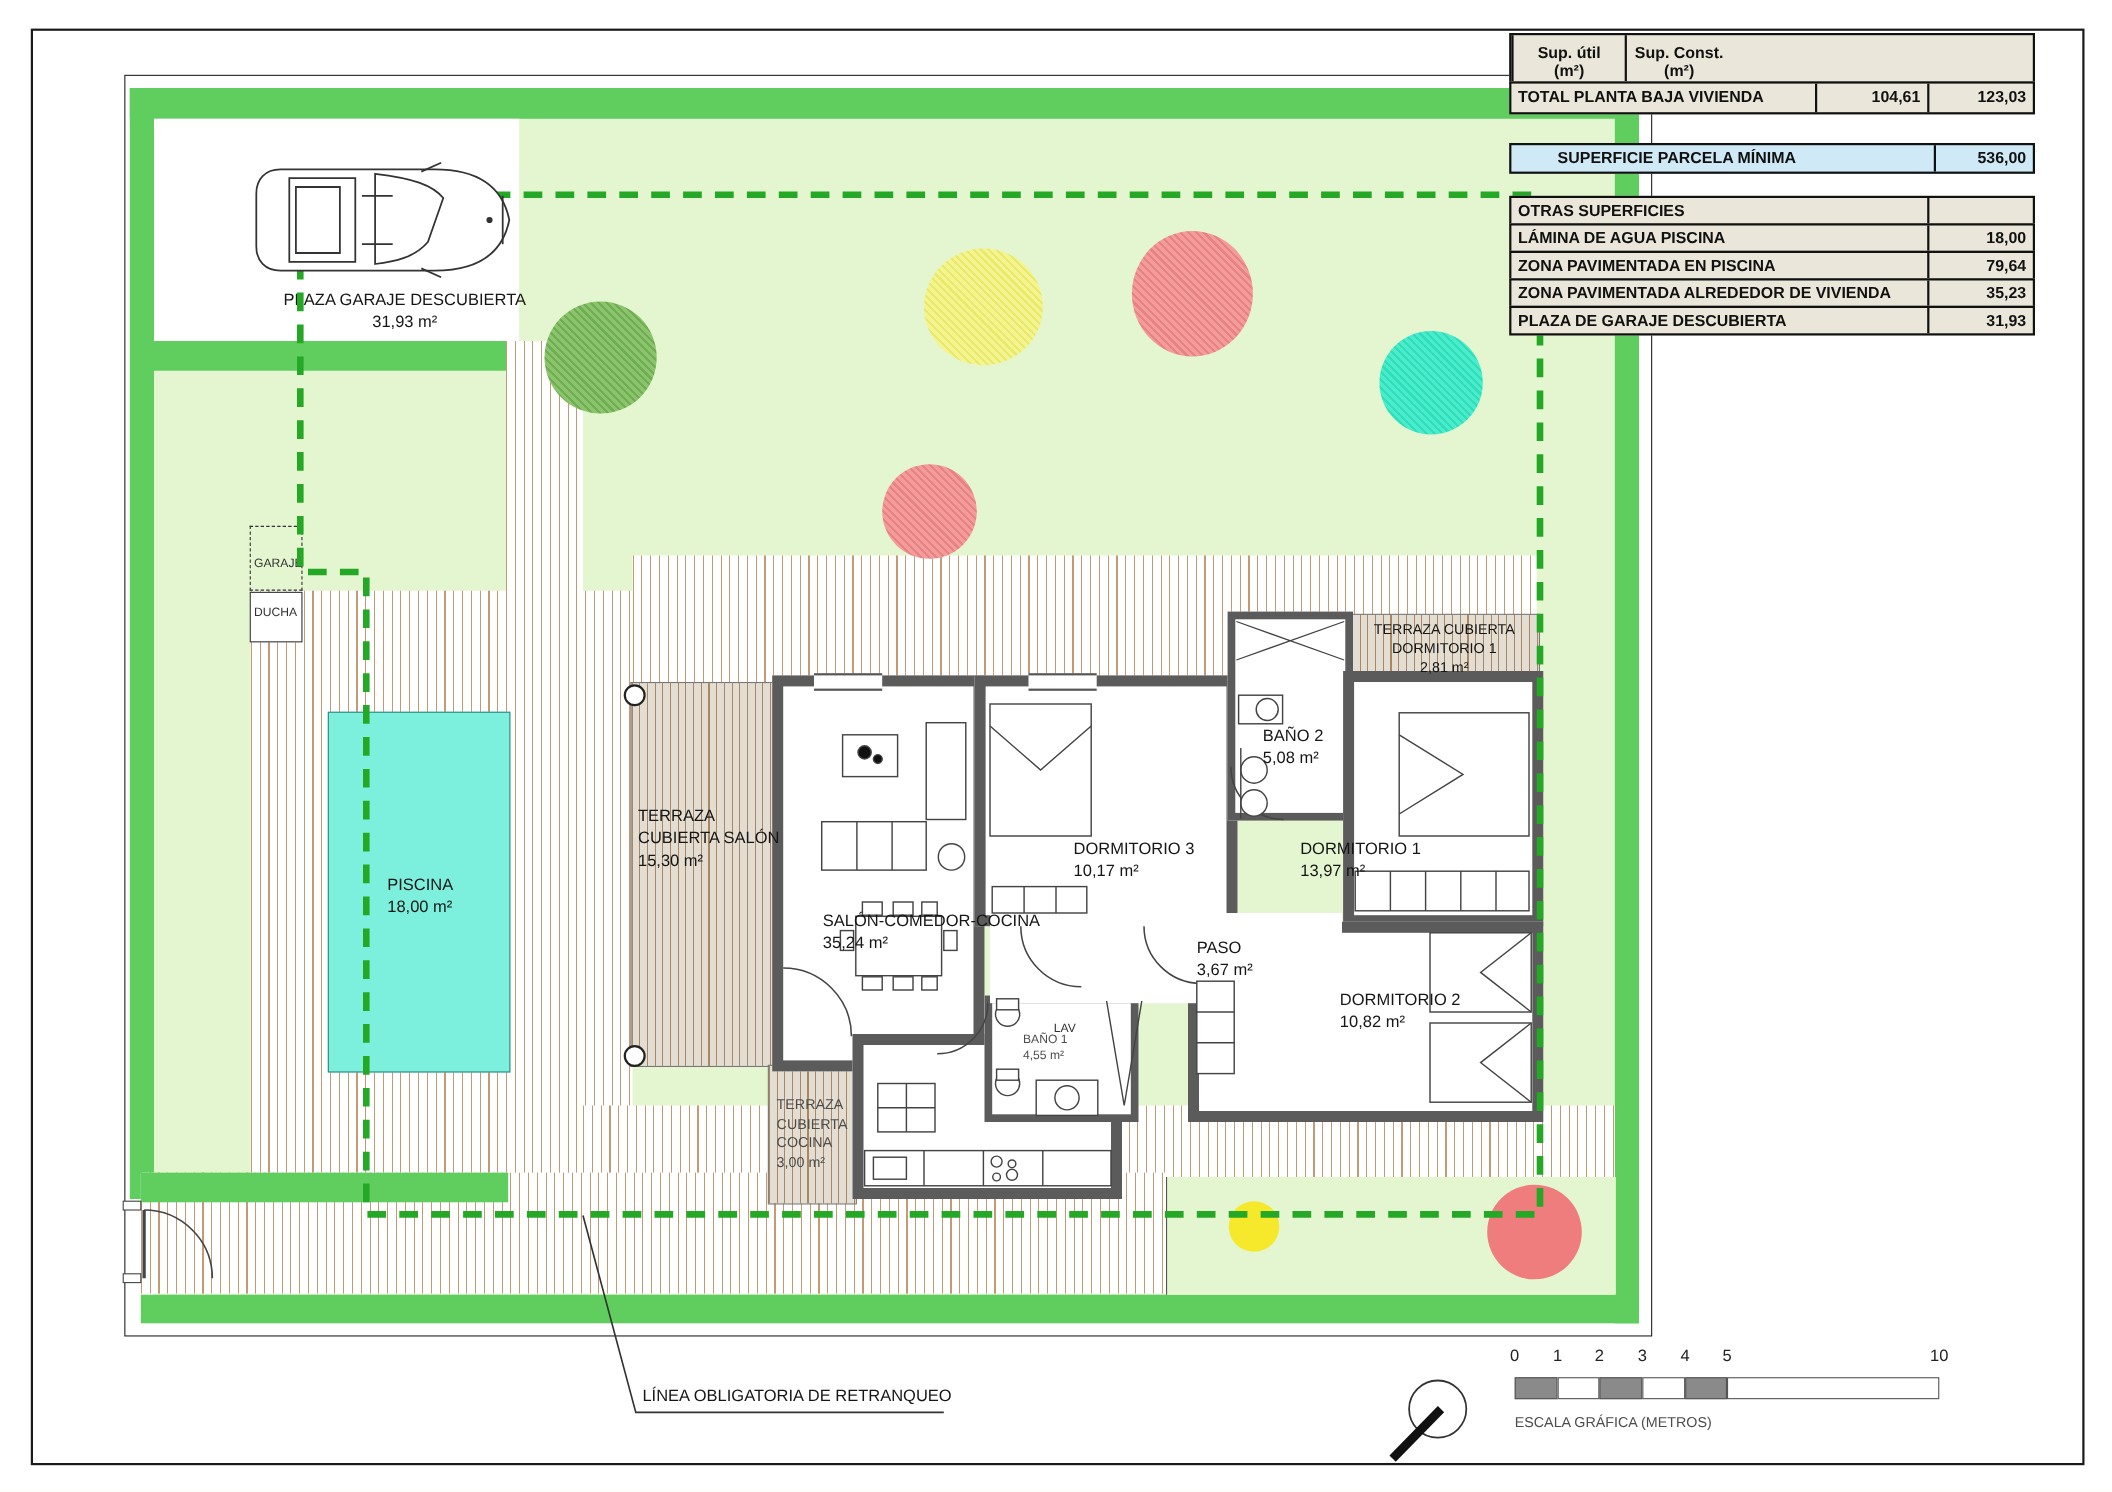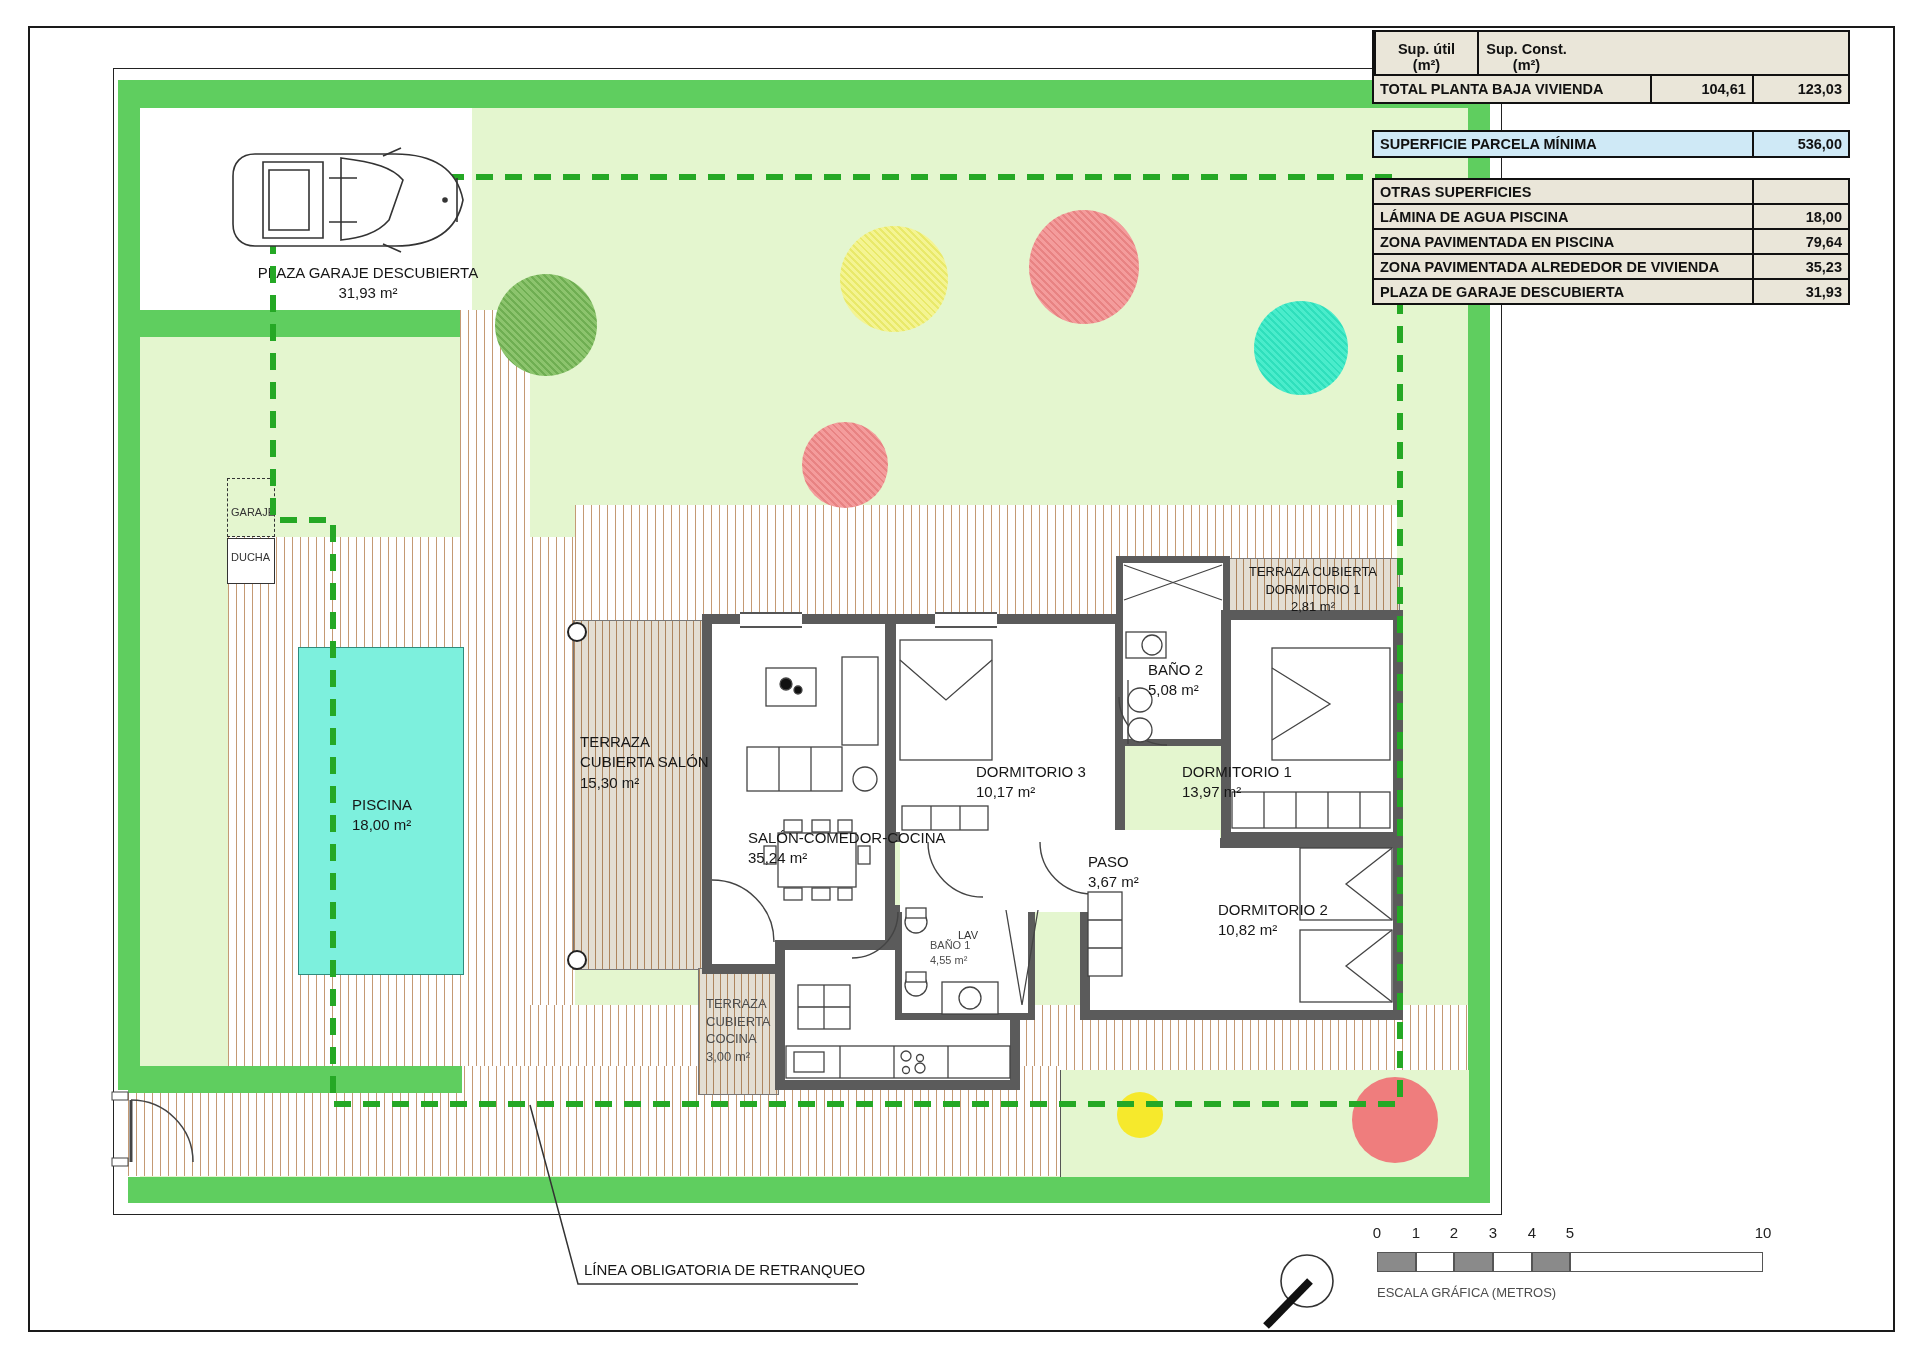--- a/index.html
+++ b/index.html
@@ -297,21 +297,21 @@
       </div>
     </div>
 
     <div class="trow" style="left:0;top:44px;width:478px;height:30px;">
       <div class="cell" style="width:278px;">TOTAL PLANTA BAJA VIVIENDA</div>
       <div class="cell val" style="width:103px;">104,61</div>
       <div class="cell val" style="width:97px;">123,03</div>
     </div>
 
     <div class="trow blue" style="left:0;top:100px;width:478px;height:28px;">
-      <div class="cell" style="width:381px;">SUPERFICIE PARCELA MÍNIMA</div>
+      <div class="cell" style="width:381px;margin-left:36px;">SUPERFICIE PARCELA MÍNIMA</div>
       <div class="cell val" style="width:97px;">536,00</div>
     </div>
 
     <div class="trow" style="left:0;top:148px;width:478px;height:27px;">
       <div class="cell" style="width:381px;">OTRAS SUPERFICIES</div>
       <div class="cell val" style="width:97px;"></div>
     </div>
     <div class="trow" style="left:0;top:173px;width:478px;height:27px;">
       <div class="cell" style="width:381px;">LÁMINA DE AGUA PISCINA</div>
       <div class="cell val" style="width:97px;">18,00</div>

